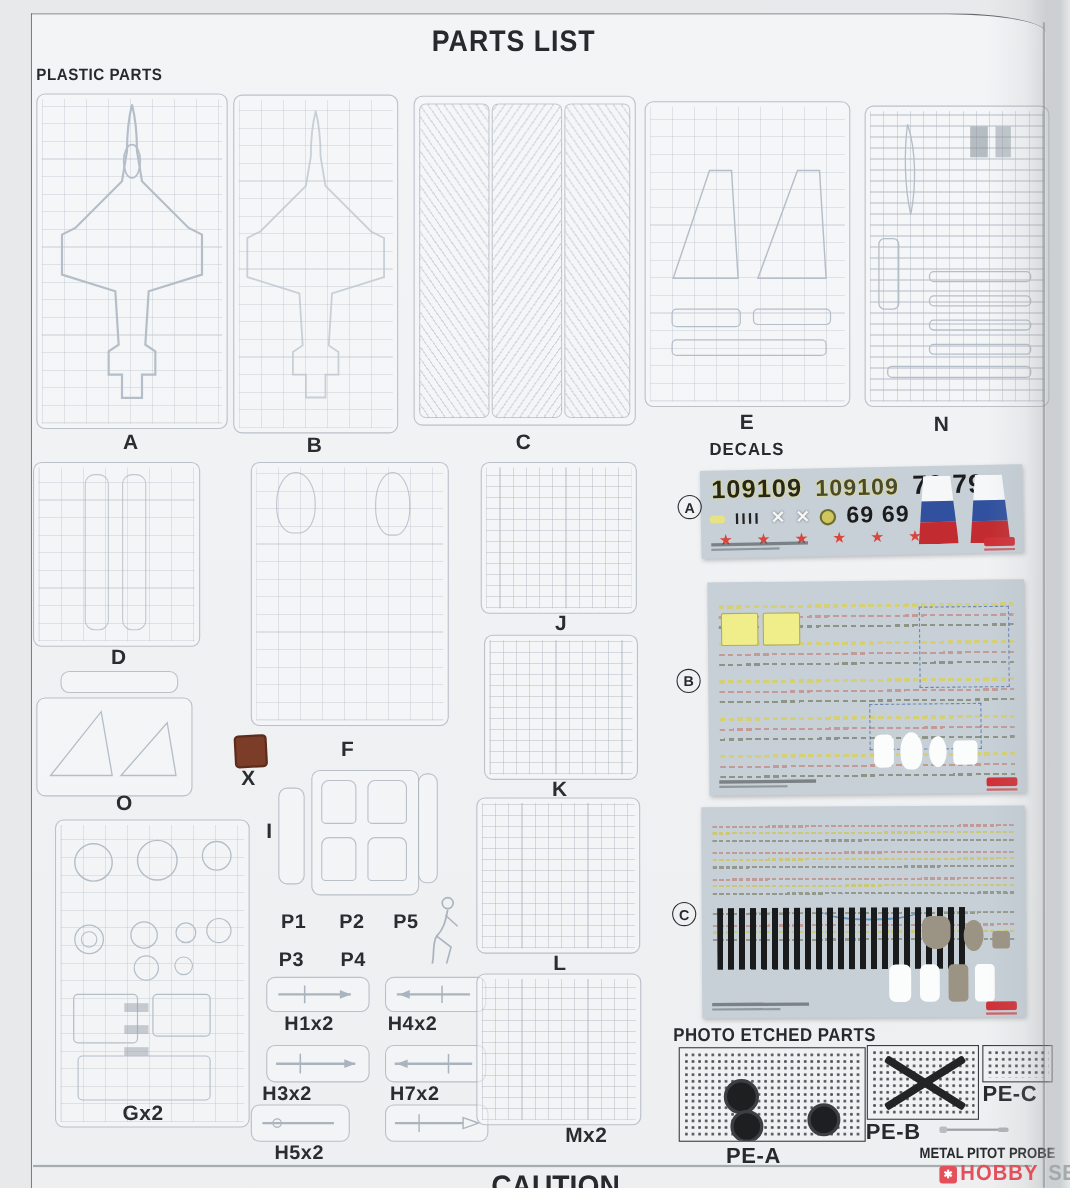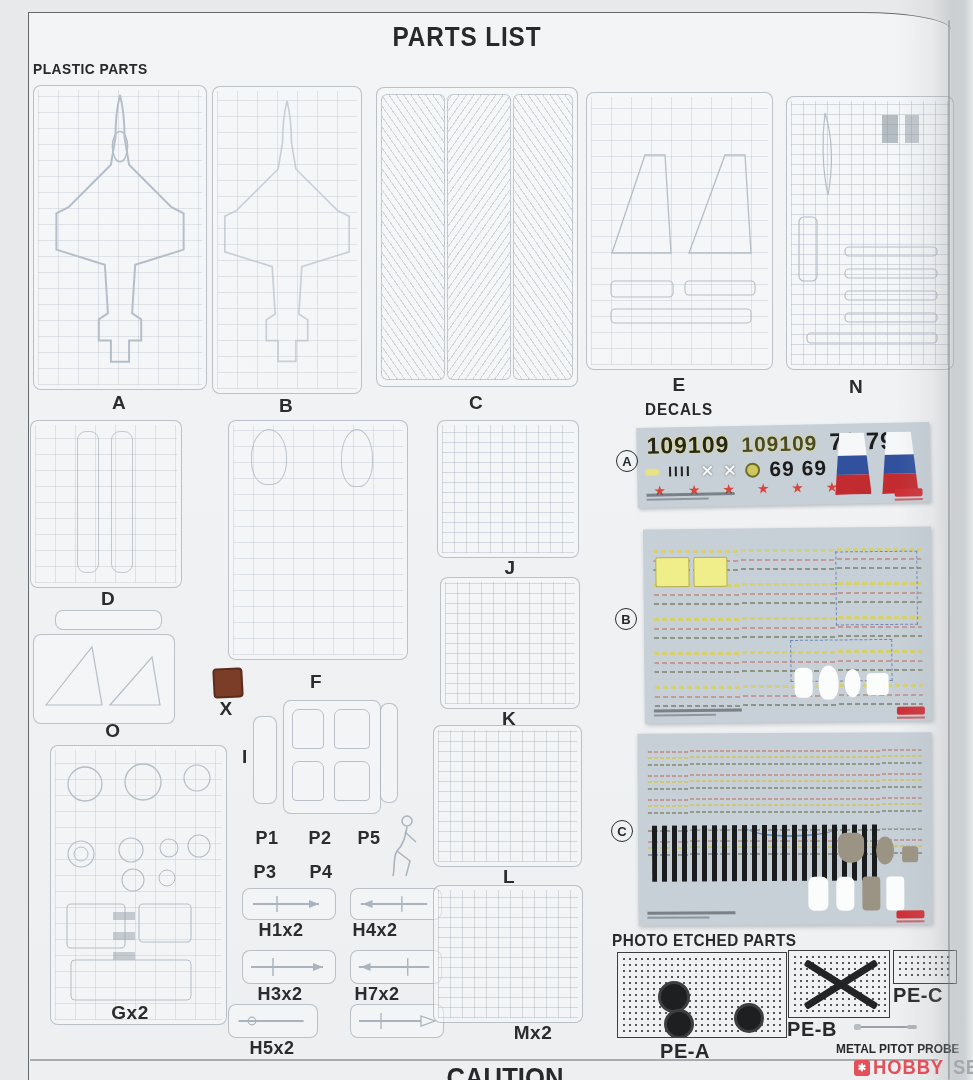--- a/index.html
+++ b/index.html
@@ -272,21 +272,21 @@
       <line x1="30" y1="6" x2="30" y2="24" stroke="#aab4be" stroke-width="1.4"></line>
     </svg>
   </div>
   <div class="sprue plain" style="left:350px;top:950px;width:90px;height:32px">
     <svg class="art" viewBox="0 0 92 30">
       <line x1="8" y1="15" x2="80" y2="15" stroke="#aab4be" stroke-width="2.2"></line>
       <polygon points="10,15 20,11 20,19" fill="#aab4be"></polygon>
       <line x1="58" y1="6" x2="58" y2="24" stroke="#aab4be" stroke-width="1.4"></line>
     </svg>
   </div>
-  <div class="sprue-label small" style="left:280px;top:984px">H3x2</div>
+  <div class="sprue-label small" style="left:261px;top:984px">H3x2</div>
   <div class="sprue-label small" style="left:377px;top:984px">H7x2</div>
 
   <div class="sprue plain" style="left:228px;top:1004px;width:88px;height:32px">
     <svg class="art" viewBox="0 0 92 30">
       <line x1="10" y1="15" x2="78" y2="15" stroke="#aab4be" stroke-width="2"></line>
       <circle cx="24" cy="15" r="4" fill="none" stroke="#aab4be" stroke-width="1.2"></circle>
     </svg>
   </div>
   <div class="sprue plain" style="left:350px;top:1004px;width:92px;height:32px">
     <svg class="art" viewBox="0 0 92 30">

